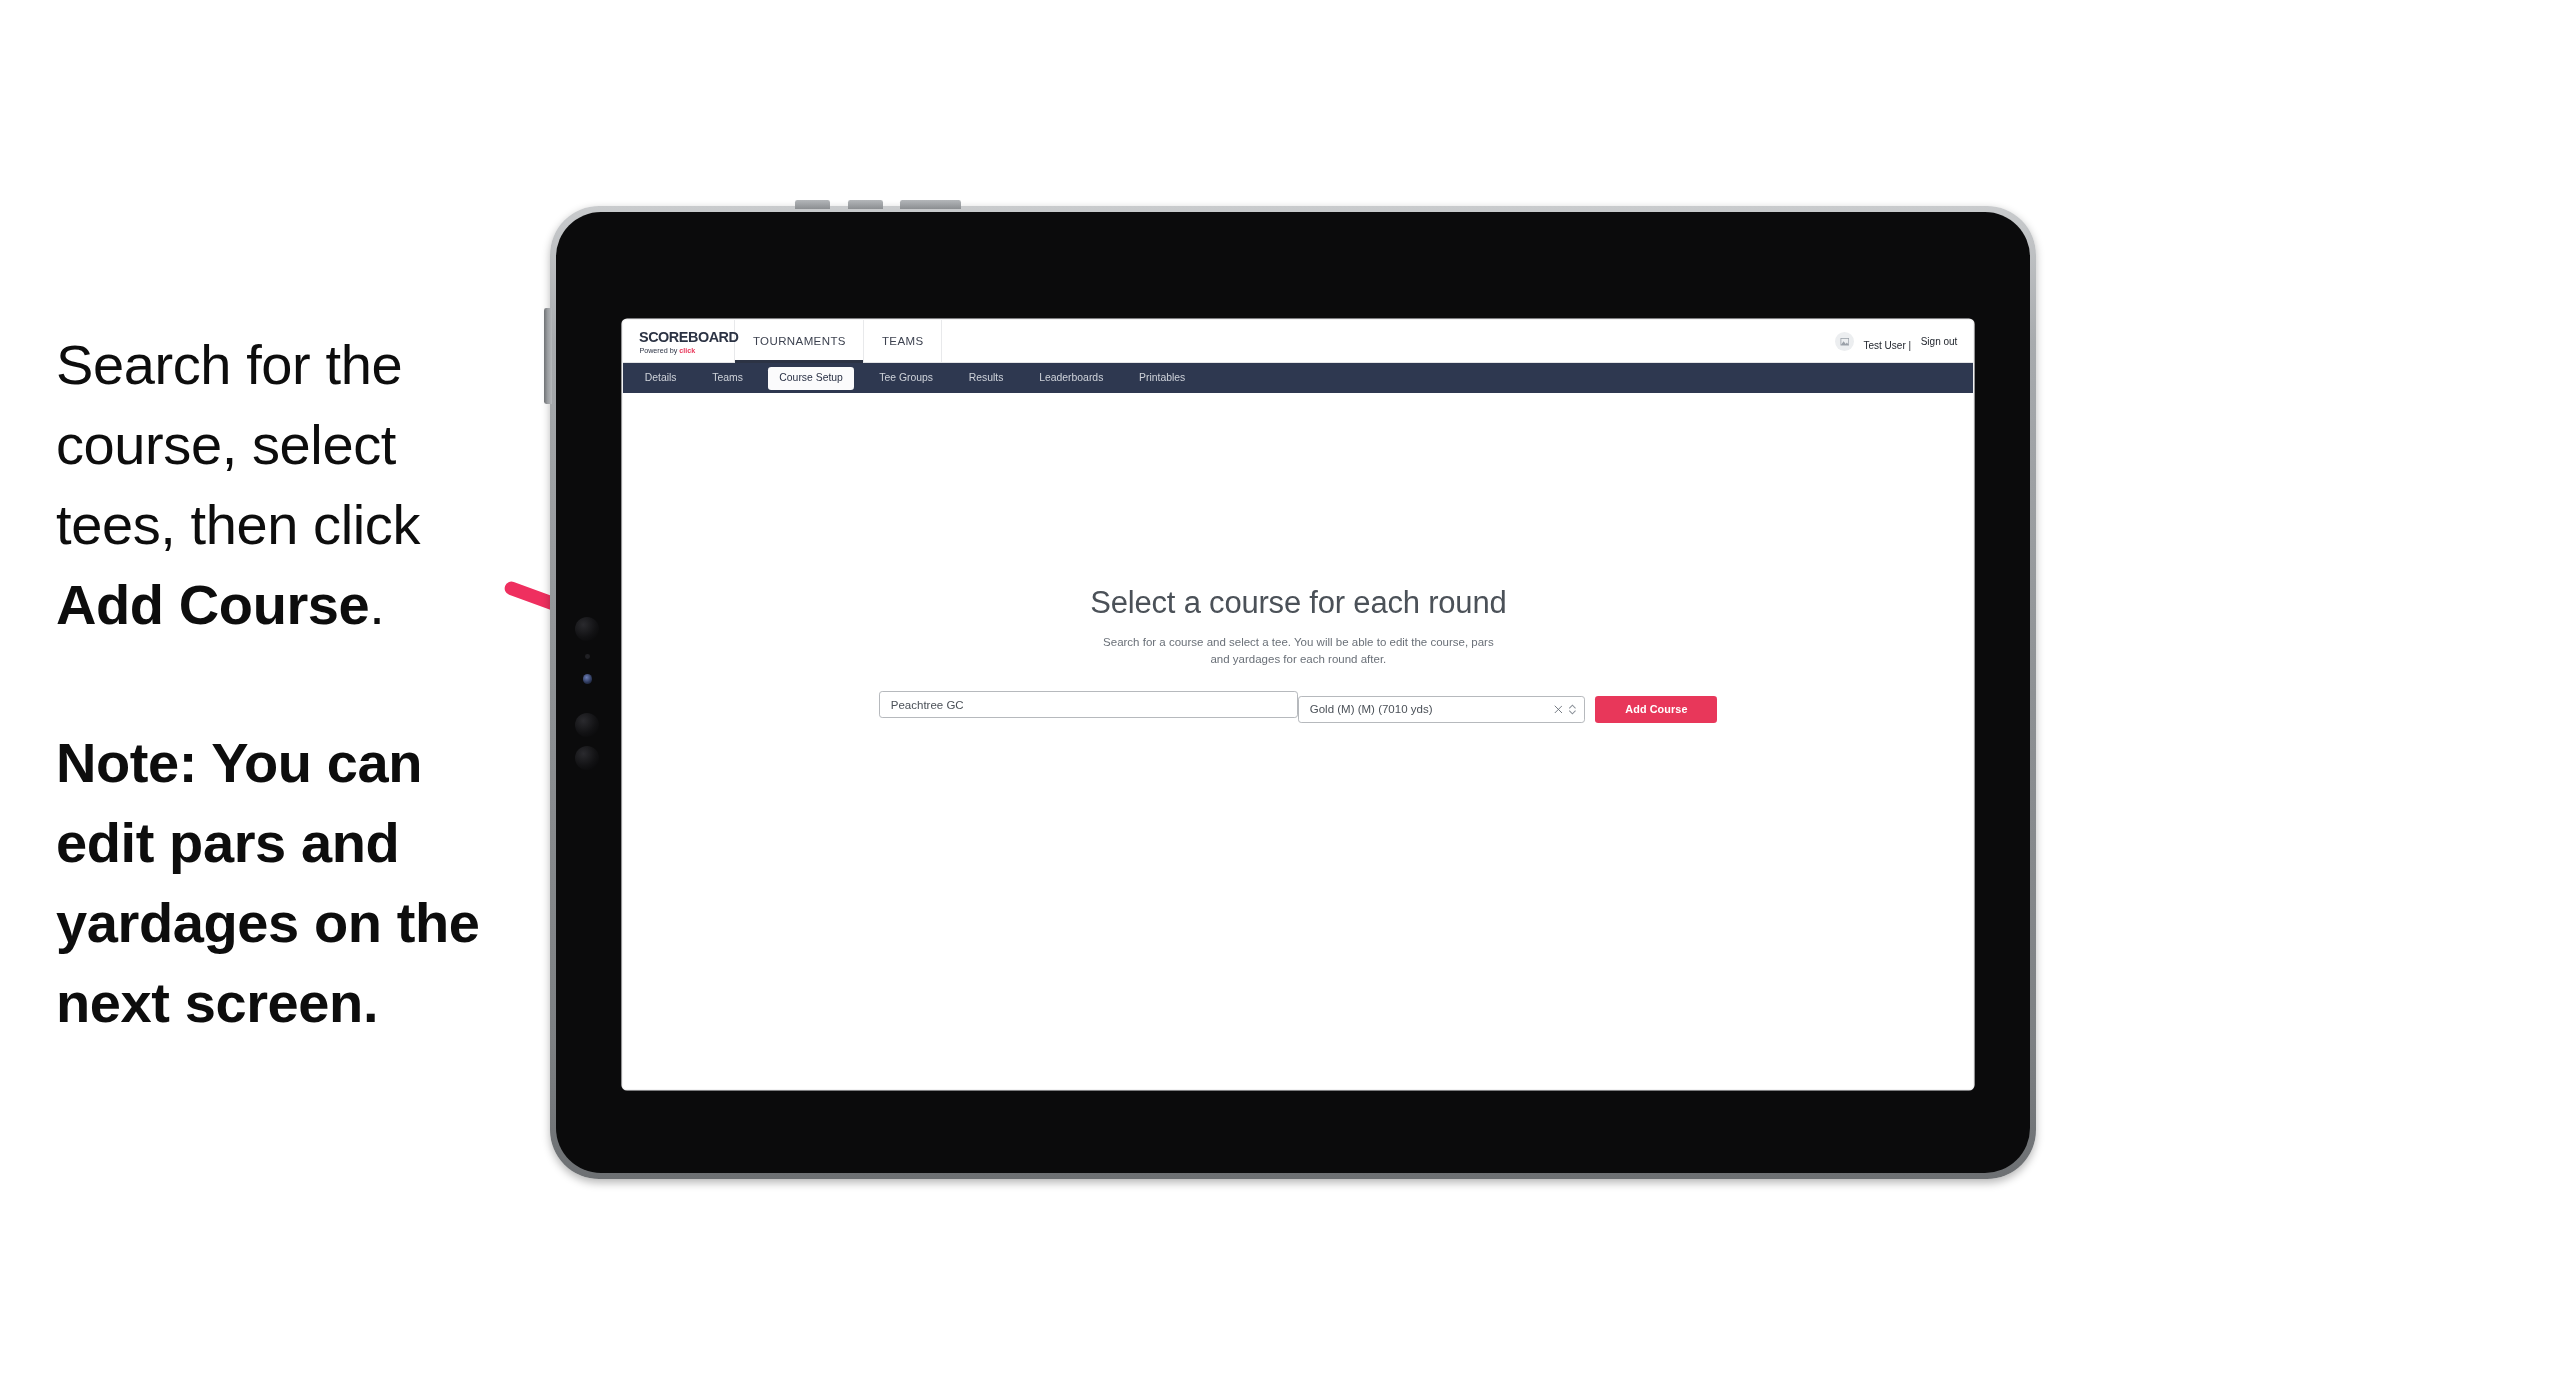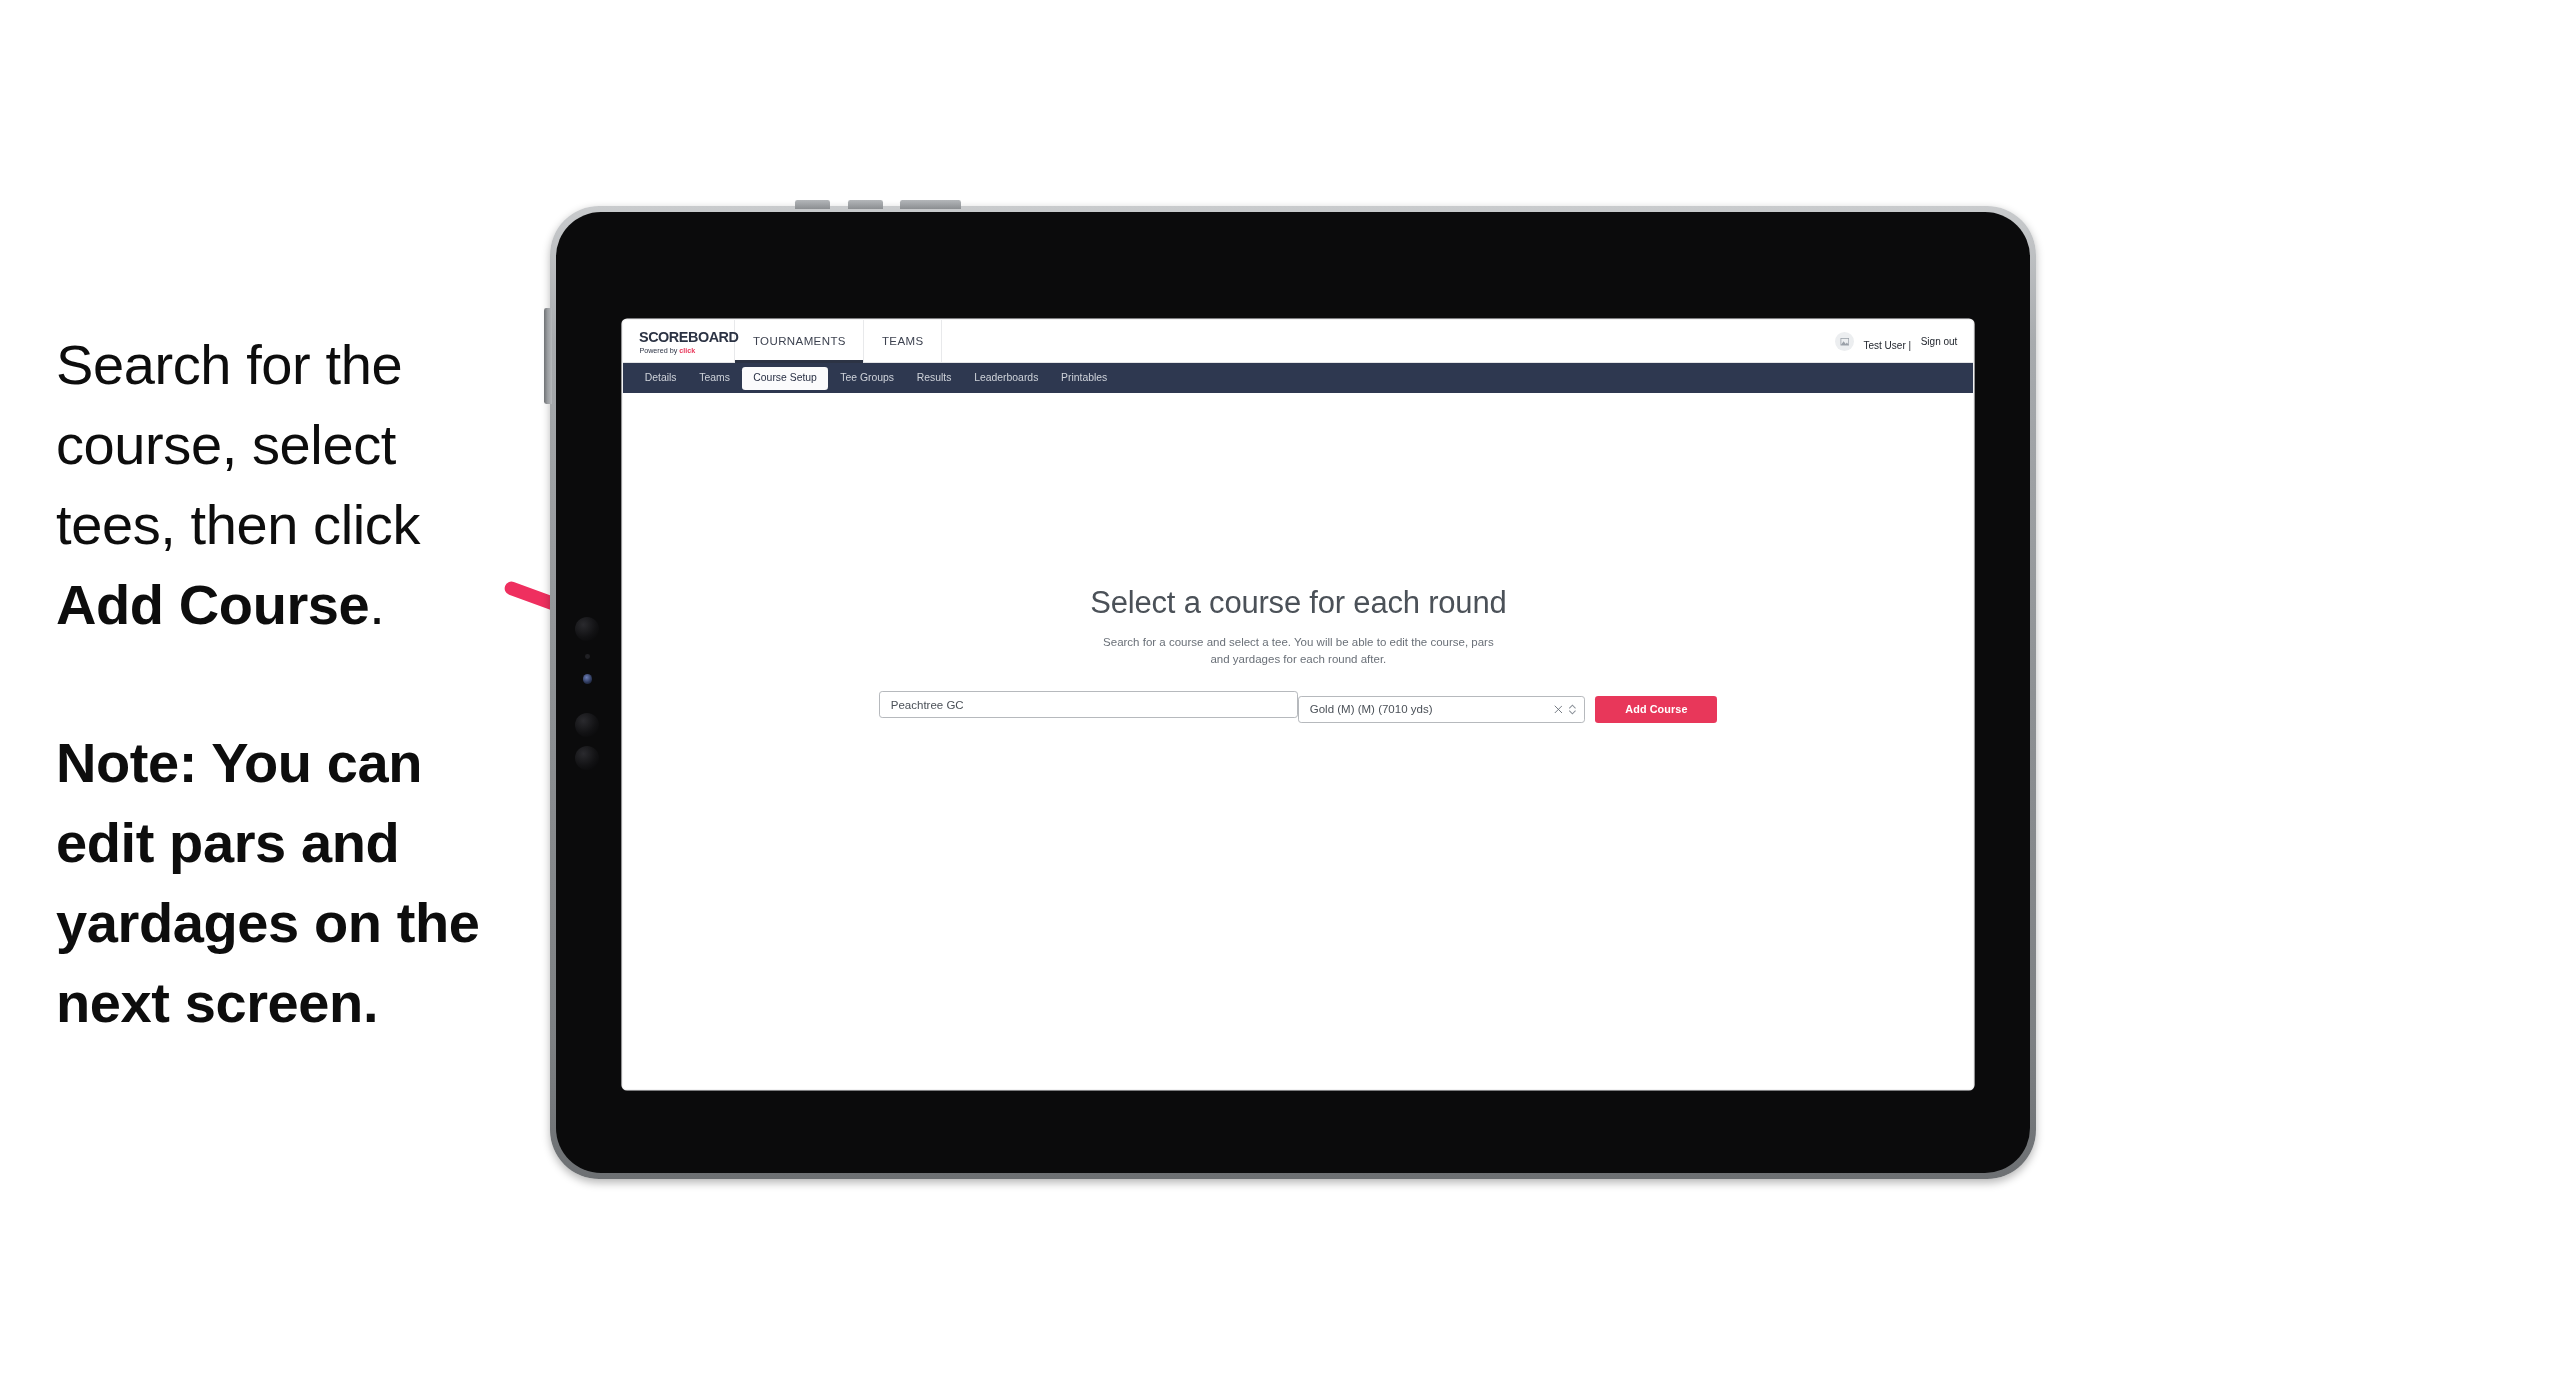--- a/index.html
+++ b/index.html
@@ -257,21 +257,21 @@
   #cancel-x { color: #2d323c; display: flex; align-items: center; }
 
   
   #section-nav {
     height: 29.5px;
     min-height: 29.5px;
     background: #2e3850;
     display: flex;
     align-items: center;
     padding: 0 11px;
-    gap: 2px;
+    gap: 15px;
     box-sizing: border-box;
   }
   .section-tab {
     font-size: 10.4px;
     color: #cfd3da;
     padding: 4.8px 10.4px;
     border-radius: 3.2px;
     cursor: pointer;
     white-space: nowrap;
     line-height: 1;

